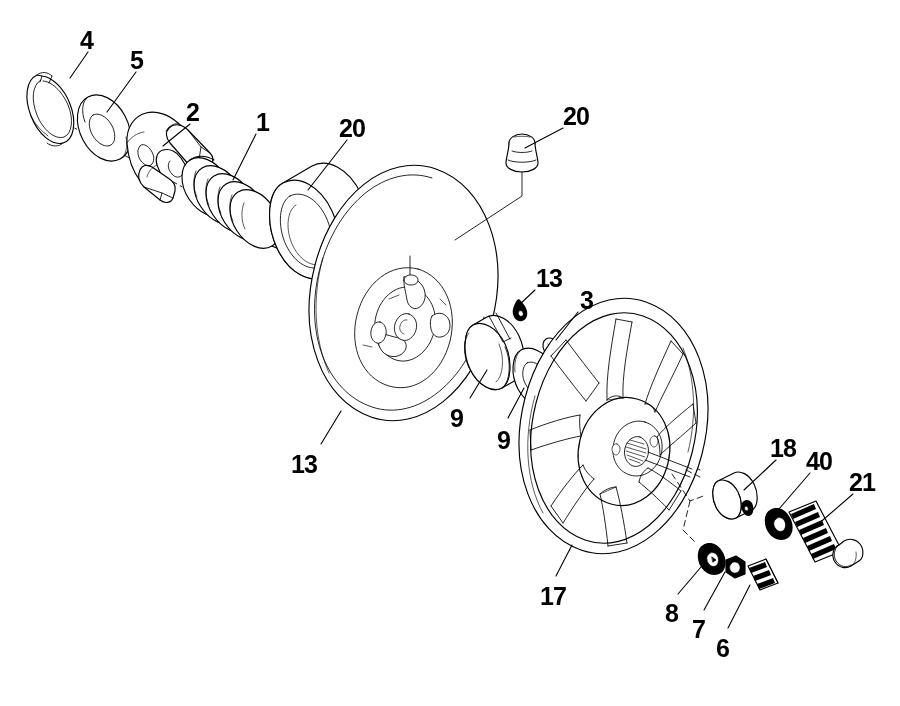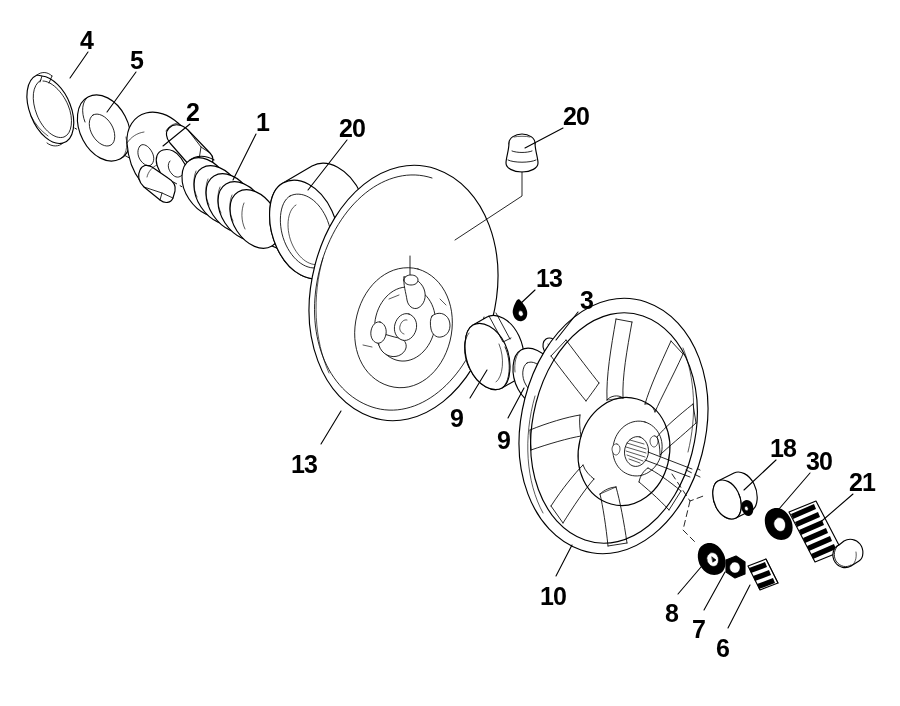--- a/index.html
+++ b/index.html
@@ -422,22 +422,22 @@
       <div class="callout" style="left: 130px; top: 48px;">5</div>
       <div class="callout" style="left: 186px; top: 100px;">2</div>
       <div class="callout" style="left: 256px; top: 110px;">1</div>
       <div class="callout two" style="left: 339px; top: 116px;">20</div>
       <div class="callout two" style="left: 563px; top: 104px;">20</div>
       <div class="callout two" style="left: 536px; top: 266px;">13</div>
       <div class="callout" style="left: 580px; top: 288px;">3</div>
       <div class="callout two" style="left: 450px; top: 406px;">9</div>
       <div class="callout" style="left: 497px; top: 428px;">9</div>
       <div class="callout two" style="left: 291px; top: 452px;">13</div>
-      <div class="callout two" style="left: 540px; top: 584px;">10</div>
+      <div class="callout two" style="left: 540px; top: 584px;">17</div>
       <div class="callout" style="left: 665px; top: 601px;">8</div>
       <div class="callout" style="left: 692px; top: 617px;">7</div>
       <div class="callout" style="left: 716px; top: 636px;">6</div>
       <div class="callout two" style="left: 770px; top: 436px;">18</div>
-      <div class="callout two" style="left: 806px; top: 449px;">30</div>
+      <div class="callout two" style="left: 806px; top: 449px;">40</div>
       <div class="callout two" style="left: 849px; top: 470px;">21</div>
     </div>
 
 </div>
 
 </body></html>

